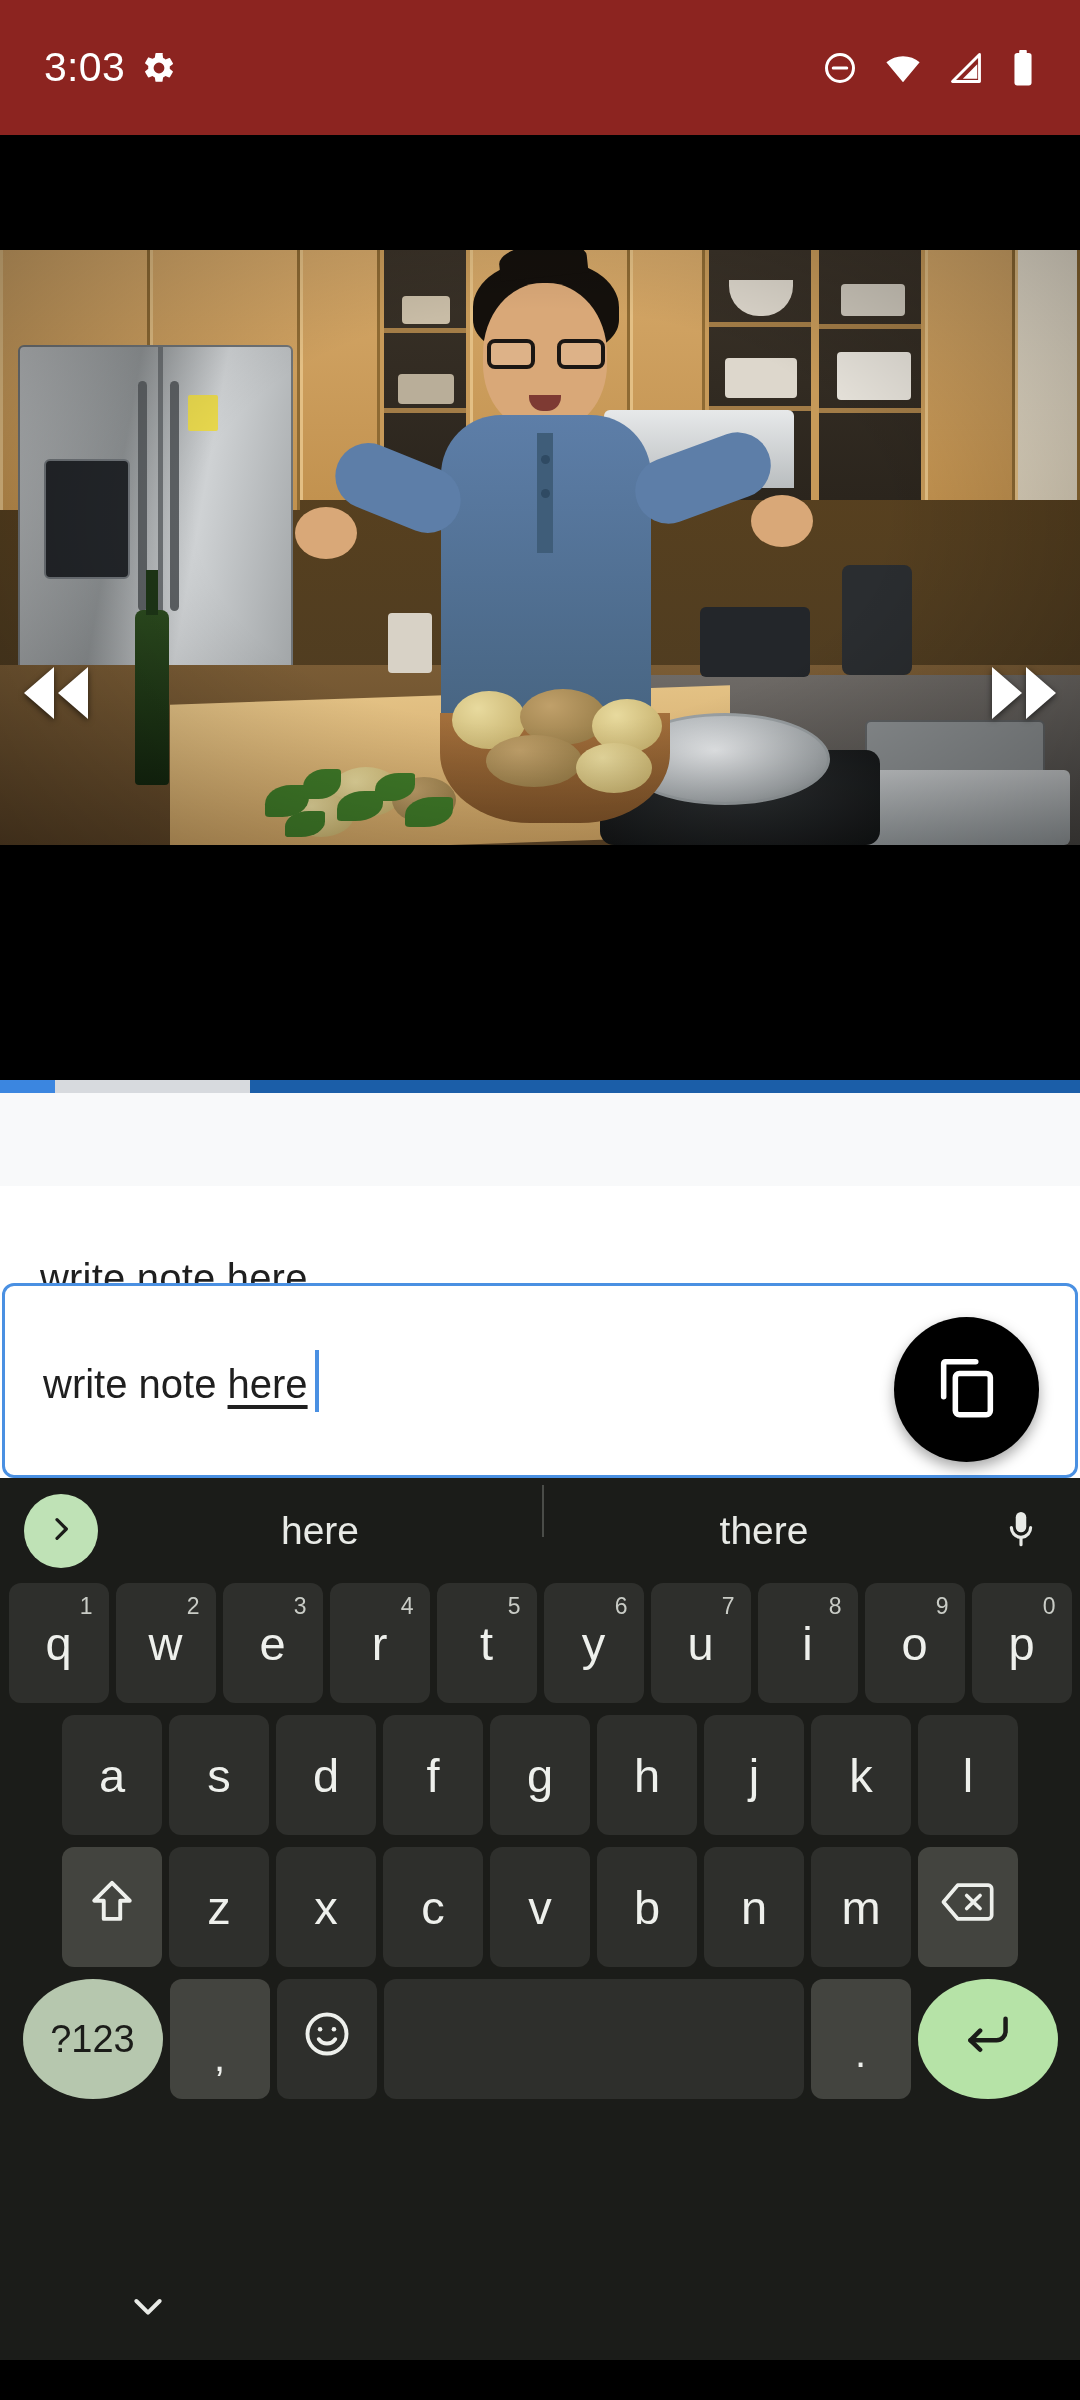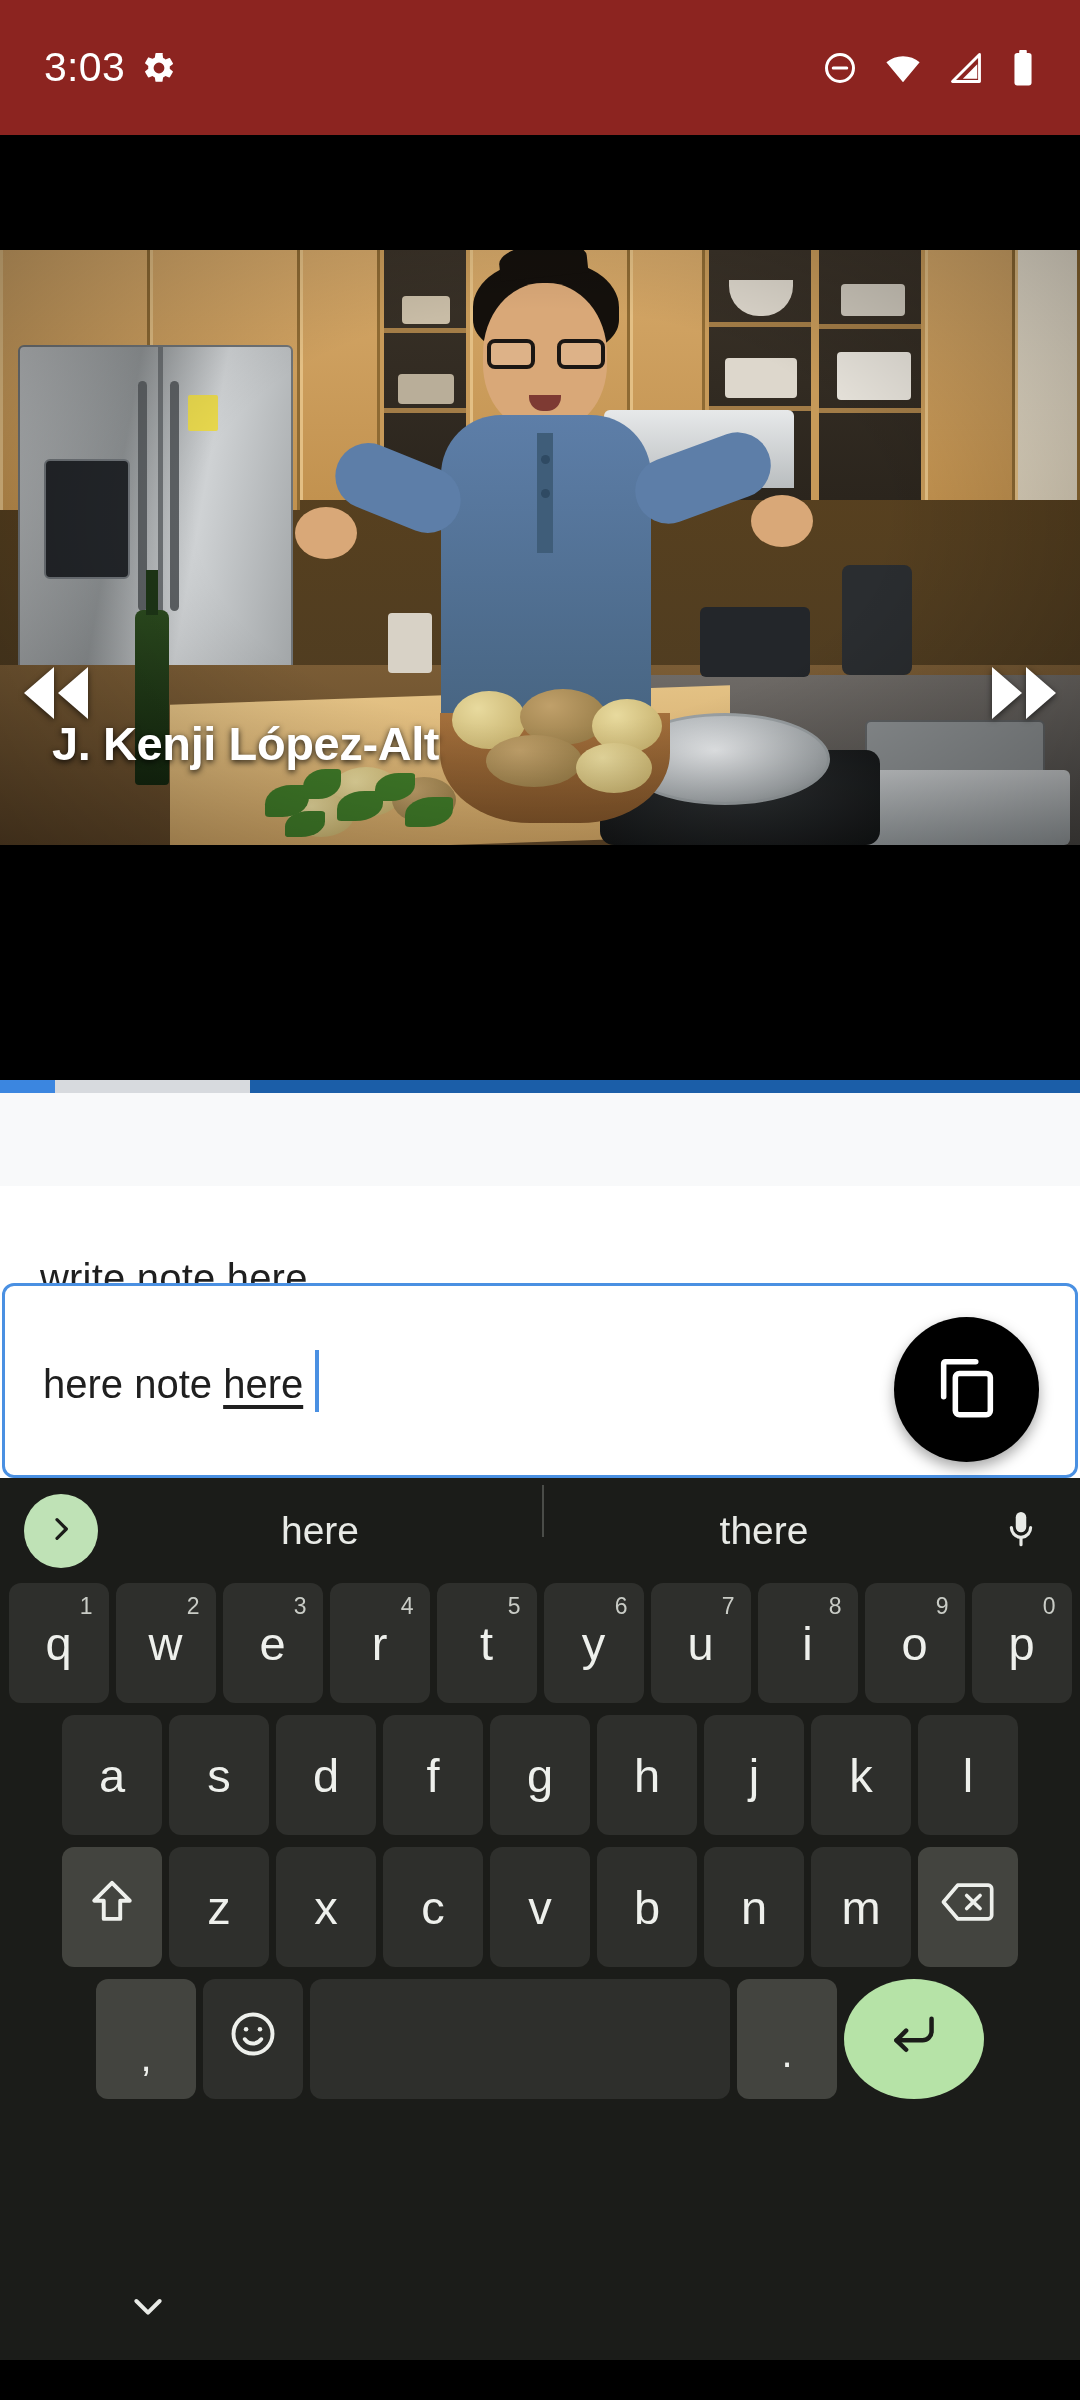--- a/index.html
+++ b/index.html
@@ -401,21 +401,20 @@
           <span class="leaf" style="left:82px;top:34px;width:46px;height:30px;"></span>
           <span class="leaf" style="left:120px;top:16px;width:40px;height:28px;"></span>
           <span class="leaf" style="left:150px;top:40px;width:48px;height:30px;"></span>
           <span class="leaf" style="left:30px;top:54px;width:40px;height:26px;"></span>
         </div>
 
         <div id="video-vignette"></div>
       </div>
 
       <div id="caption">
-        <div id="caption-name">J. Kenji López-Alt</div>
       </div>
     </div>
 
     <div id="rewind-control" class="vid-ctrl">
       <span class="tri tri-l"></span>
       <span class="tri tri-l"></span>
     </div>
     <div id="forward-control" class="vid-ctrl">
       <span class="tri tri-r"></span>
       <span class="tri tri-r"></span>
@@ -426,21 +425,21 @@
     <div id="progress-buffered"></div>
     <div id="progress-played"></div>
   </div>
 
   <div id="app-surface">
     <div id="toolbar-strip"></div>
     <div id="note-label">write note here</div>
   </div>
 
   <div id="note-input-wrap">
-    <div id="note-input-text"><span>here note </span><span class="composing">here</span></div>
+    <div id="note-input-text"><span>write note </span><span class="composing">here</span></div>
     <div id="text-cursor"></div>
   </div>
 
   <div id="copy-fab">
     <span>
       <svg width="70" height="70" viewBox="0 0 24 24" fill="none" stroke="#ffffff" stroke-width="1.9" stroke-linejoin="round" stroke-linecap="round">
         <path d="M15 3H4.6a.6.6 0 0 0-.6.6V15"></path>
         <rect x="8" y="7" width="12" height="14.2" rx="1.4"></rect>
       </svg>
     </span>
@@ -545,20 +544,21 @@
           <svg width="56" height="48" viewBox="0 0 26 20" fill="none" stroke="#eef0ec" stroke-width="1.7" stroke-linecap="round" stroke-linejoin="round">
             <path d="M8.2 2.2h14.2a1.6 1.6 0 0 1 1.6 1.6v12.4a1.6 1.6 0 0 1-1.6 1.6H8.2L1.6 10z"></path>
             <line x1="12.4" y1="7" x2="18.6" y2="13"></line>
             <line x1="18.6" y1="7" x2="12.4" y2="13"></line>
           </svg>
         </span>
       </div>
     </div>
 
     <div class="krow" id="row4">
+      <div class="key" id="symbols-key">?123</div>
       <div class="key key-fn" id="comma-key">
         <span style="font-size:40px;position:relative;top:18px;">,</span>
       </div>
       <div class="key" id="emoji-key">
         <span>
           <svg width="52" height="52" viewBox="0 0 24 24" fill="none" stroke="#eef0ec" stroke-width="1.8">
             <circle cx="12" cy="12" r="9"></circle>
             <circle cx="8.8" cy="9.8" r="1.05" fill="#eef0ec" stroke="none"></circle>
             <circle cx="15.2" cy="9.8" r="1.05" fill="#eef0ec" stroke="none"></circle>
             <path d="M8.2 14.4a4.6 4.6 0 0 0 7.6 0" stroke-linecap="round"></path>

